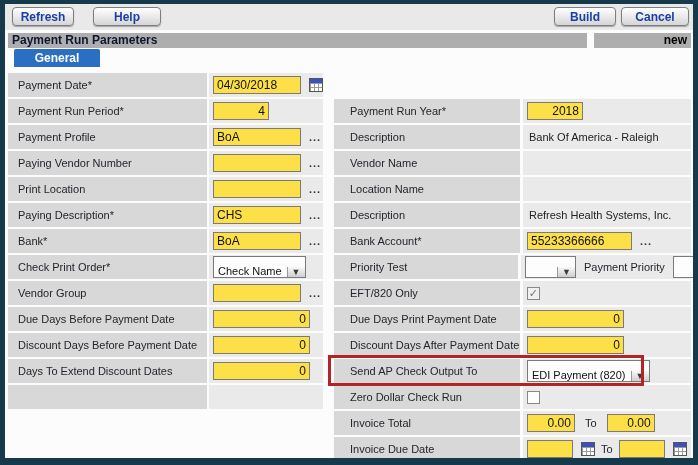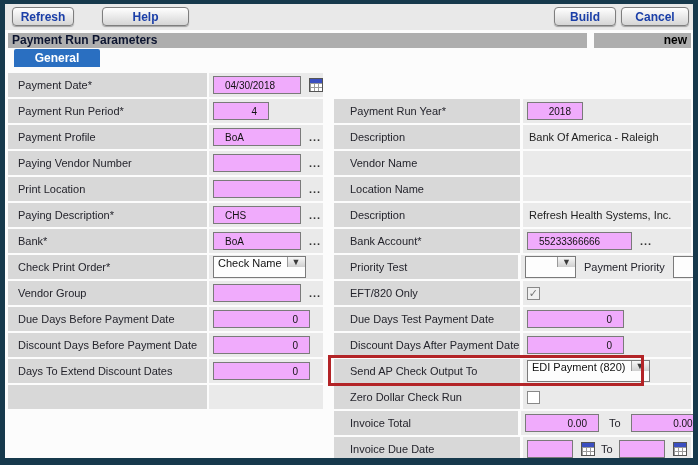--- a/index.html
+++ b/index.html
@@ -4,46 +4,46 @@
 <style>
   html,body{margin:0;padding:0;background:#fff;font-family:"Liberation Sans",sans-serif;}
   .frame{position:relative;width:698px;height:465px;background:#16394c;box-sizing:border-box;}
   .inner{position:absolute;top:4px;left:5px;right:5px;bottom:7px;background:#fcfcfc;overflow:hidden;font-size:11px;color:#222;}
   .toolbar{position:absolute;top:0;left:0;right:0;height:26px;background:#e9e9e9;}
   .btn{position:absolute;top:3px;height:19px;border:1px solid #7e7e7e;border-radius:4px;
        background:linear-gradient(#ffffff,#d5d5d5);color:#1b3fa8;font-weight:bold;font-size:12px;
        font-family:"Liberation Sans",sans-serif;display:flex;align-items:center;justify-content:center;
        box-shadow:0 1px 1px rgba(0,0,0,.3);cursor:pointer;padding:0;}
   #btn-refresh{left:7px;width:62px}
-  #btn-help{left:97px;width:87px}
+  #btn-help{left:88px;width:68px}
   #btn-build{right:77px;width:62px}
   #btn-cancel{right:4px;width:68px}
   .titlebar-main{position:absolute;top:29px;left:3px;width:579px;height:15px;background:#aeaeae;
        font-weight:bold;font-size:12px;color:#0d1530;line-height:15px;padding-left:4px;box-sizing:border-box;}
   .titlebar-status{position:absolute;top:29px;left:589px;width:97px;height:15px;background:#aeaeae;
        font-weight:bold;font-size:12px;color:#000000;line-height:15px;text-align:right;padding-right:4px;box-sizing:border-box;}
   .tab{position:absolute;top:45px;left:9px;width:86px;height:18px;background:#2a6fc1;color:#fff;
        font-weight:bold;font-size:12px;display:flex;align-items:center;justify-content:center;
        border-radius:2px 2px 0 0;cursor:pointer;}
   .col{position:absolute;}
   #left-col{left:3px;top:69px;width:315px;}
   #right-col{left:329px;top:95px;width:357px;}
   .row{display:flex;height:24px;margin-bottom:2px;}
   .lbl{background:#d8d8d8;display:flex;align-items:center;box-sizing:border-box;color:#24242c;}
   #left-col .lbl{width:199px;margin-right:2px;padding-left:10px;}
   #right-col .lbl{width:188px;margin-right:3px;padding-left:16px;}
   .val{background:#eaeaea;display:flex;align-items:center;box-sizing:border-box;padding-left:4px;}
   #left-col .val{width:114px;}
   #right-col .val{width:170px;}
-  .inp{height:18px;border:1px solid #7a7a7a;background:#f0abfc;font-family:"Liberation Sans",sans-serif;
-       font-size:10px;color:#111;padding:0 11px;box-sizing:border-box;}
+  .inp{height:18px;border:1px solid #7a7a7a;background:#fde047;font-family:"Liberation Sans",sans-serif;
+       font-size:12px;color:#111;padding:0 3px;box-sizing:border-box;}
   .inp.num{text-align:right;}
-  .w88{width:88px}.w97{width:97px}.w56{width:56px}.w105{width:105px}.w64{width:74px}.w46{width:46px}
+  .w88{width:88px}.w97{width:97px}.w56{width:56px}.w105{width:105px}.w64{width:48px}.w46{width:46px}
   .dots{margin-left:8px;font-weight:bold;color:#333;letter-spacing:1px;font-size:11px;cursor:pointer;line-height:8px;}
-  .selbox{display:inline-flex;height:22px;border:1px solid #7a7a7a;background:#fdfdfd;align-items:flex-start;cursor:pointer;box-sizing:border-box;}
+  .selbox{display:inline-flex;height:22px;border:1px solid #7a7a7a;background:#fdfdfd;align-items:flex-end;cursor:pointer;box-sizing:border-box;}
   .selbox .sv{display:flex;align-items:center;padding:0 5px 0 4px;color:#111;white-space:nowrap;}
   .selbox .chev{width:17px;background:linear-gradient(#f8f8f8,#cfcfcf);border-left:1px solid #999;
        display:flex;align-items:center;justify-content:center;color:#3a3a3a;font-size:9px;}
   .calicon{width:14px;height:14px;margin-left:8px;border:1px solid #555;box-sizing:border-box;background-color:#fff;cursor:pointer;
        background-image:linear-gradient(#3b4fc0,#3b4fc0),
          repeating-linear-gradient(to right,#9a9a9a 0 1px,transparent 1px 4px),
          repeating-linear-gradient(to bottom,#9a9a9a 0 1px,transparent 1px 4px);
        background-size:100% 4px,100% 100%,100% 100%;background-repeat:no-repeat,repeat,repeat;}
   .cb{width:13px;height:13px;border:1px solid #888;background:#fff;display:flex;align-items:center;
        justify-content:center;font-size:11px;color:#777;box-sizing:border-box;cursor:pointer;}
@@ -216,21 +216,21 @@
             </span>
           </div>
         </div>
         <div class="row">
           <div class="lbl">EFT/820 Only</div>
           <div class="val">
             <span class="cb dis">✓</span>
           </div>
         </div>
         <div class="row">
-          <div class="lbl">Due Days Test Payment Date</div>
+          <div class="lbl">Due Days Print Payment Date</div>
           <div class="val">
             <input class="inp w97 num" type="text" value="0" style="">
           </div>
         </div>
         <div class="row">
           <div class="lbl">Discount Days After Payment Date</div>
           <div class="val">
             <input class="inp w97 num" type="text" value="0" style="">
           </div>
         </div>

